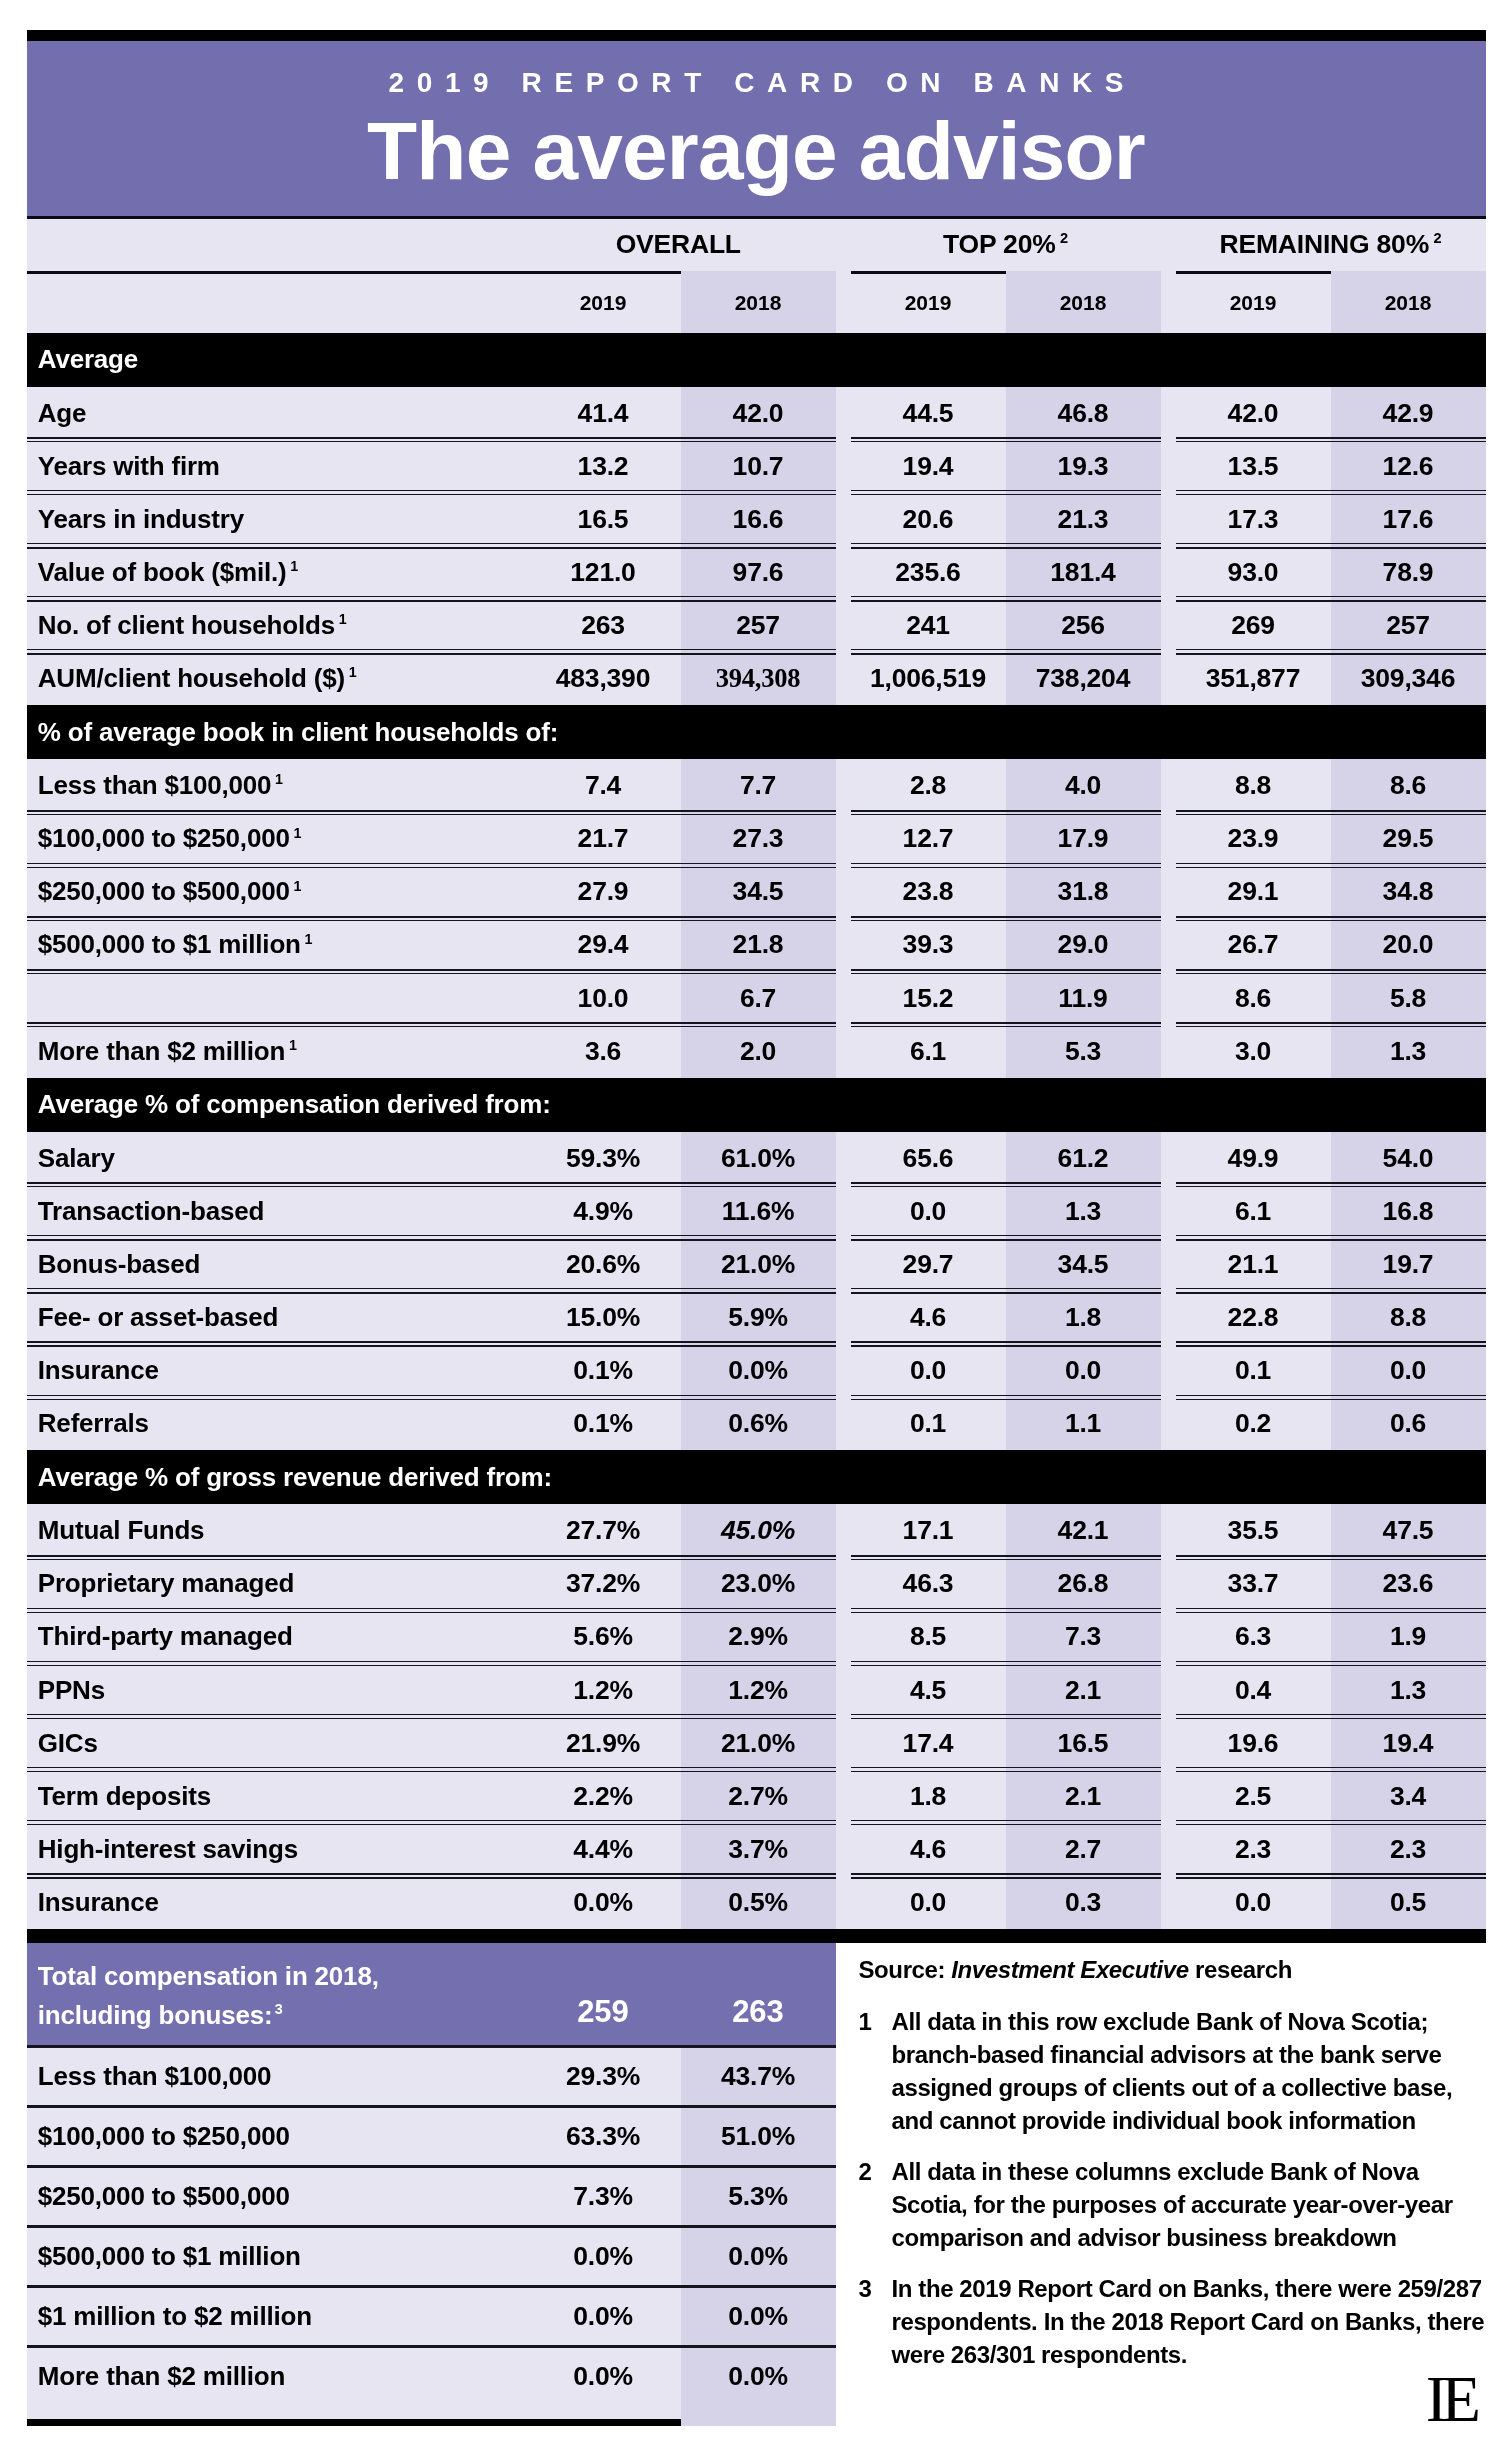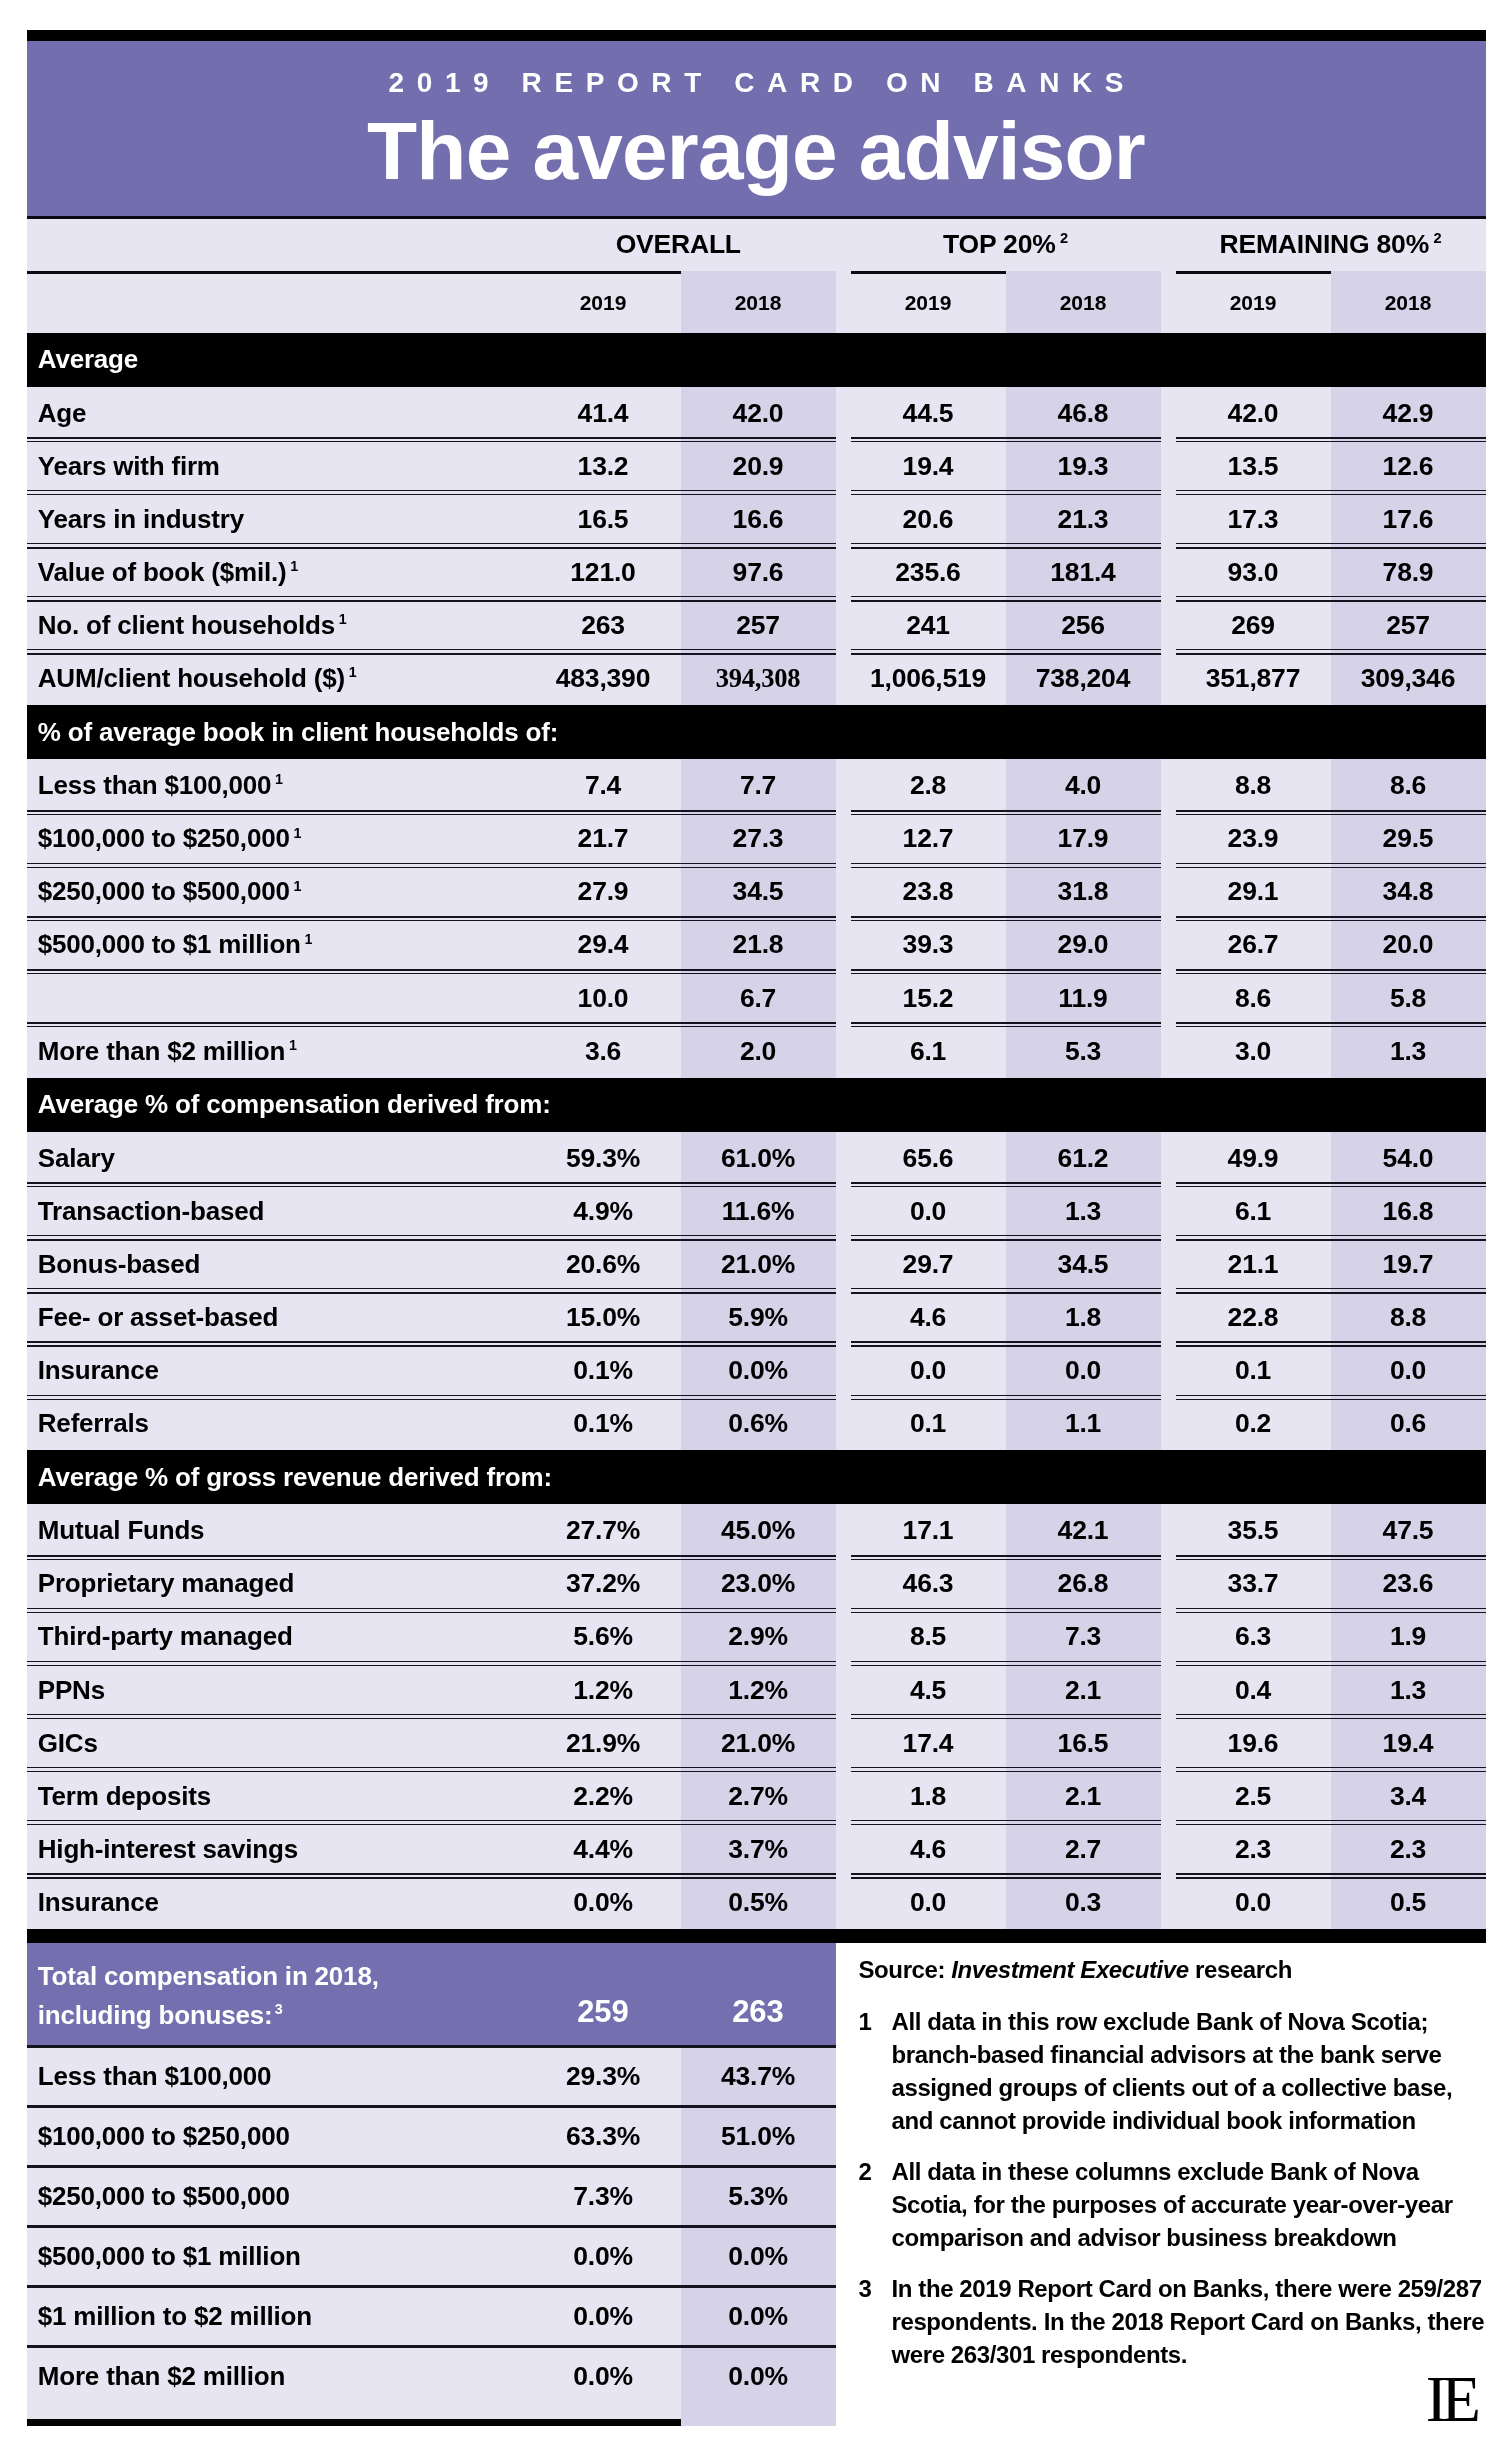--- a/index.html
+++ b/index.html
@@ -167,21 +167,21 @@
           <div class="sep">
             <div class="seg seg1"></div>
             <div class="g"></div>
             <div class="seg seg2"></div>
             <div class="g"></div>
             <div class="seg seg3"></div>
           </div>
           <div class="row">
             <div class="lbl"><span>Years with firm</span><sup></sup></div>
             <div class="val" style="grid-column: 2;">13.2</div>
-            <div class="val" style="grid-column: 3;">20.9</div>
+            <div class="val" style="grid-column: 3;">10.7</div>
             <div class="val" style="grid-column: 5;">19.4</div>
             <div class="val" style="grid-column: 6;">19.3</div>
             <div class="val" style="grid-column: 8;">13.5</div>
             <div class="val" style="grid-column: 9;">12.6</div>
           </div>
           <div class="sep">
             <div class="seg seg1"></div>
             <div class="g"></div>
             <div class="seg seg2"></div>
             <div class="g"></div>
@@ -426,21 +426,21 @@
             <div class="val" style="grid-column: 6;">1.1</div>
             <div class="val" style="grid-column: 8;">0.2</div>
             <div class="val" style="grid-column: 9;">0.6</div>
           </div>
           <div class="secbar">
             <span>Average % of gross revenue derived from:</span>
           </div>
           <div class="row">
             <div class="lbl"><span>Mutual Funds</span><sup></sup></div>
             <div class="val" style="grid-column: 2;">27.7%</div>
-            <div class="val" style="grid-column: 3;">45.0%</div>
+            <div class="val" style="grid-column: 3; font-style: italic;">45.0%</div>
             <div class="val" style="grid-column: 5;">17.1</div>
             <div class="val" style="grid-column: 6;">42.1</div>
             <div class="val" style="grid-column: 8;">35.5</div>
             <div class="val" style="grid-column: 9;">47.5</div>
           </div>
           <div class="sep">
             <div class="seg seg1"></div>
             <div class="g"></div>
             <div class="seg seg2"></div>
             <div class="g"></div>

